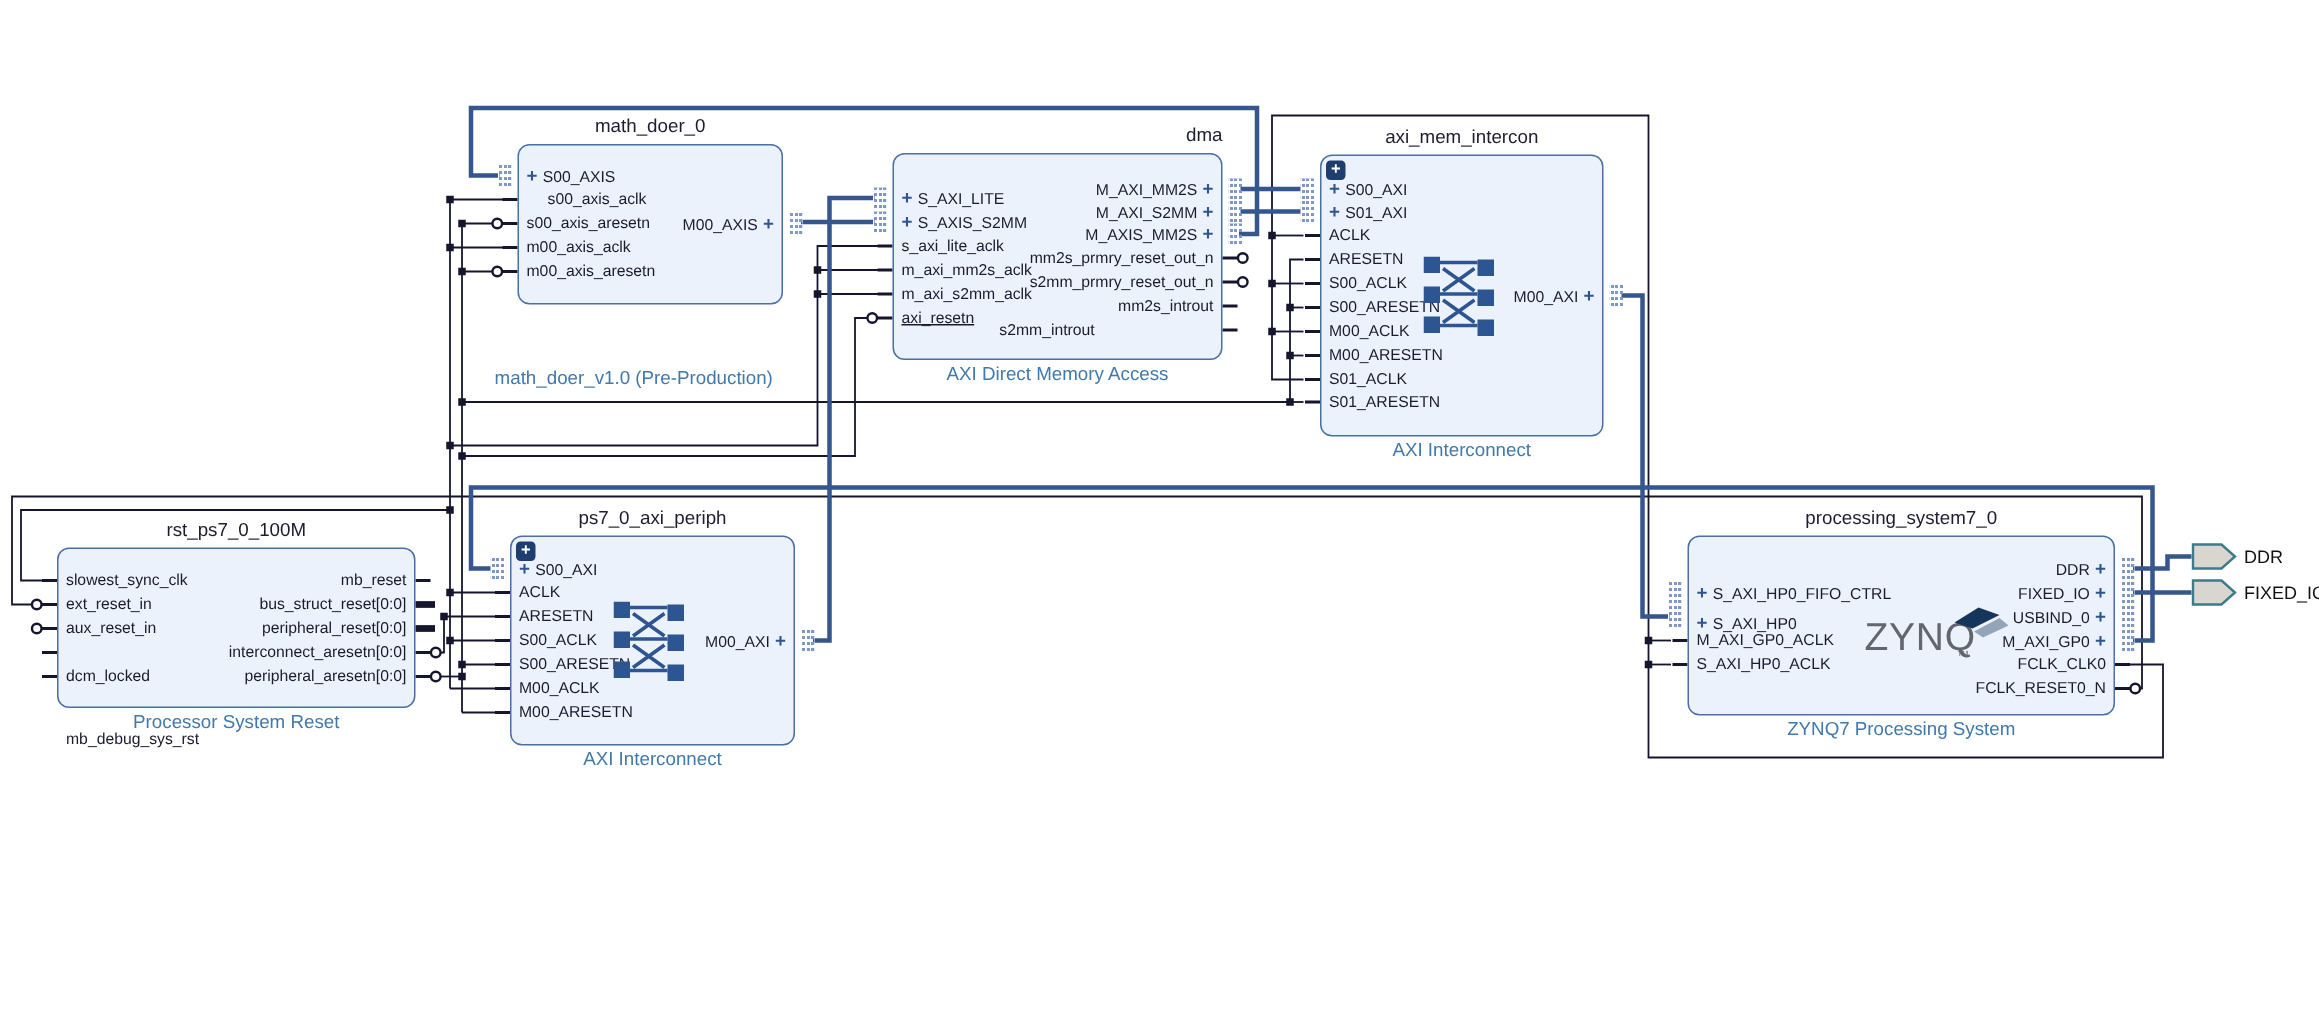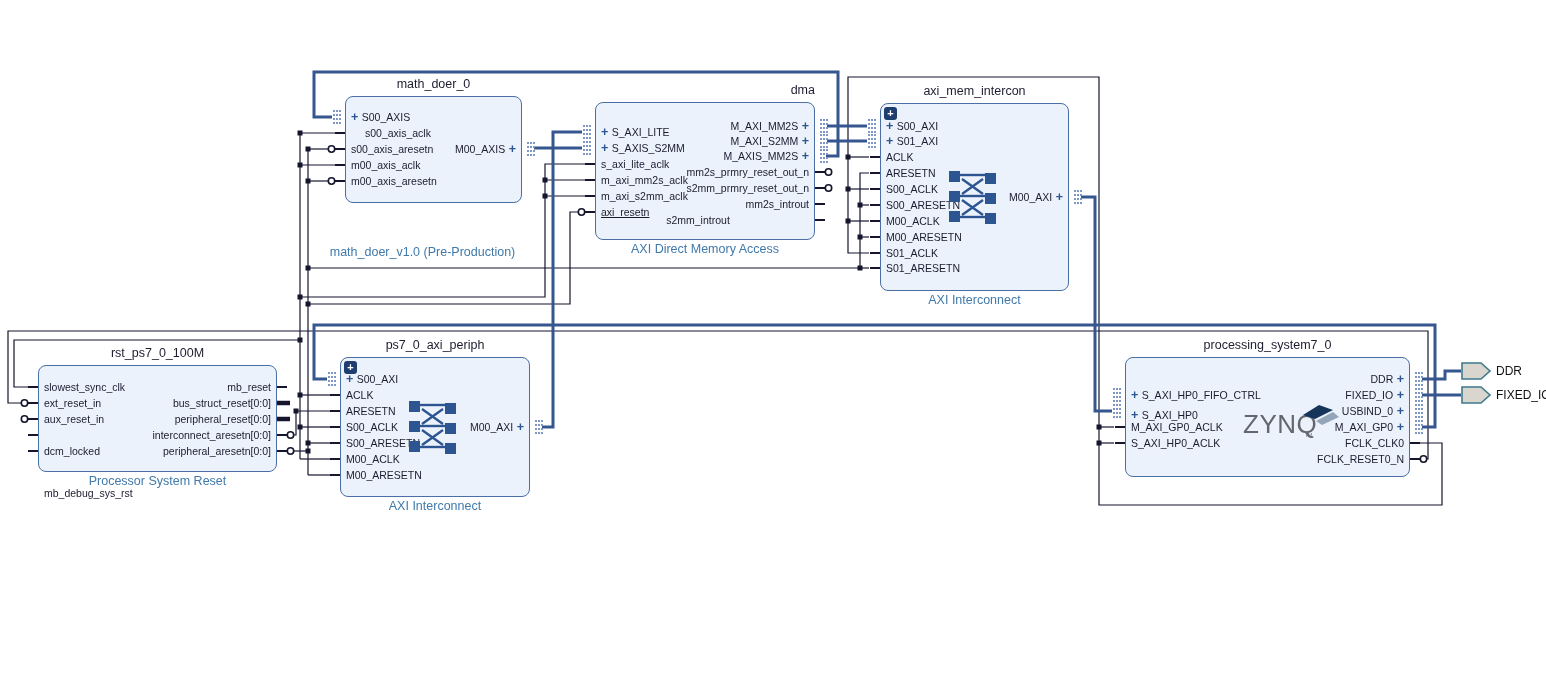--- a/index.html
+++ b/index.html
@@ -245,20 +245,21 @@
         <g stroke="#2d5592" stroke-width="2.4" fill="none">
           <path d="M11 4 H36"></path>
           <path d="M11 25 H36"></path>
           <path d="M11 46 H36"></path>
           <path d="M13 8 L34 23 M34 8 L13 23"></path>
           <path d="M13 29 L34 44 M34 29 L13 44"></path>
         </g>
       </svg></div>
     <div class="block" style="left: 1125px; top: 357px; width: 285px; height: 120px;"></div>
     <div class="btitle" style="left: 1125px; top: 338px; width: 285px;">processing_system7_0</div>
+    <div class="bsub" style="left: 1085px; top: 479px; width: 365px;">ZYNQ7 Processing System</div>
     <div class="plabel" style="left: 1131px; top: 388px;"><span class="plus">+ </span><span>S_AXI_HP0_FIFO_CTRL</span></div>
     <div class="hatch" style="left: 1112px; top: 388px;"></div>
     <div class="plabel" style="left: 1131px; top: 408px;"><span class="plus">+ </span><span>S_AXI_HP0</span></div>
     <div class="hatch" style="left: 1112px; top: 404px;"></div>
     <div class="plabel" style="left: 1131px; top: 420px;"><span>M_AXI_GP0_ACLK</span></div>
     <div class="plabel" style="left: 1131px; top: 436px;"><span>S_AXI_HP0_ACLK</span></div>
     <div class="plabel r" style="left: 1224px; top: 372px; width: 180px;"><span>DDR</span><span class="plus"> +</span></div>
     <div class="hatch" style="left: 1414px; top: 372px;"></div>
     <div class="plabel r" style="left: 1224px; top: 388px; width: 180px;"><span>FIXED_IO</span><span class="plus"> +</span></div>
     <div class="hatch" style="left: 1414px; top: 388px;"></div>

